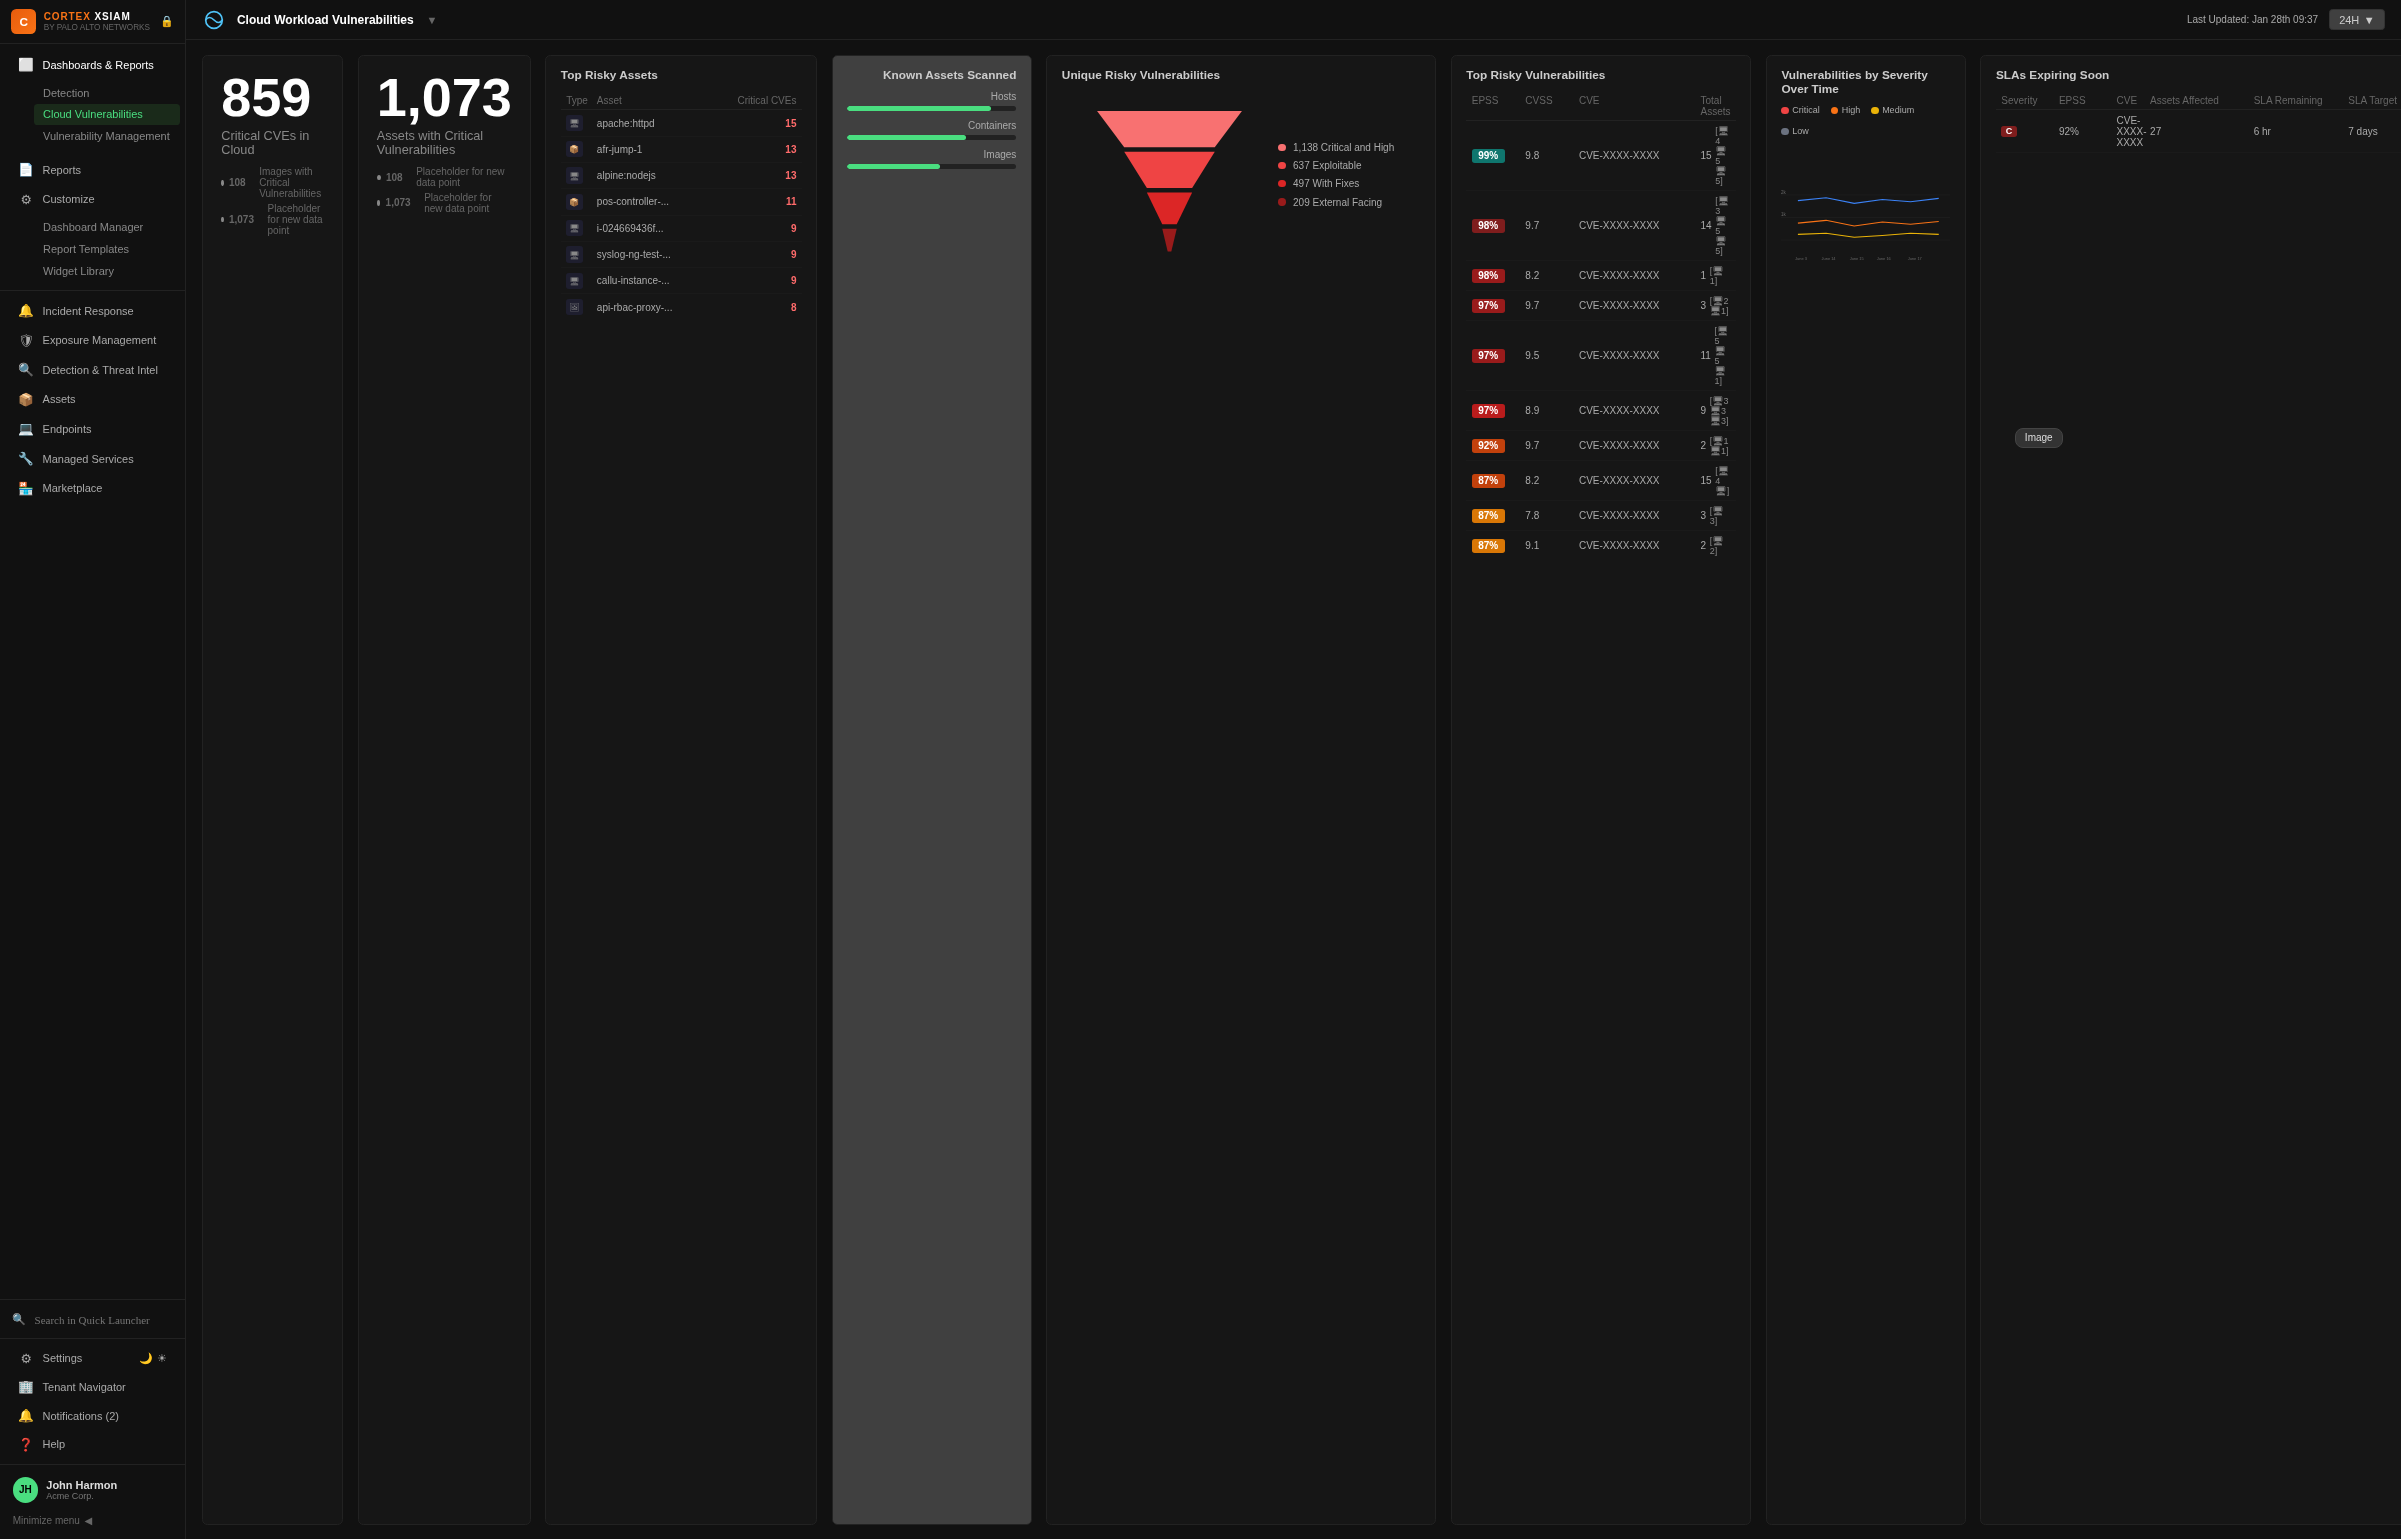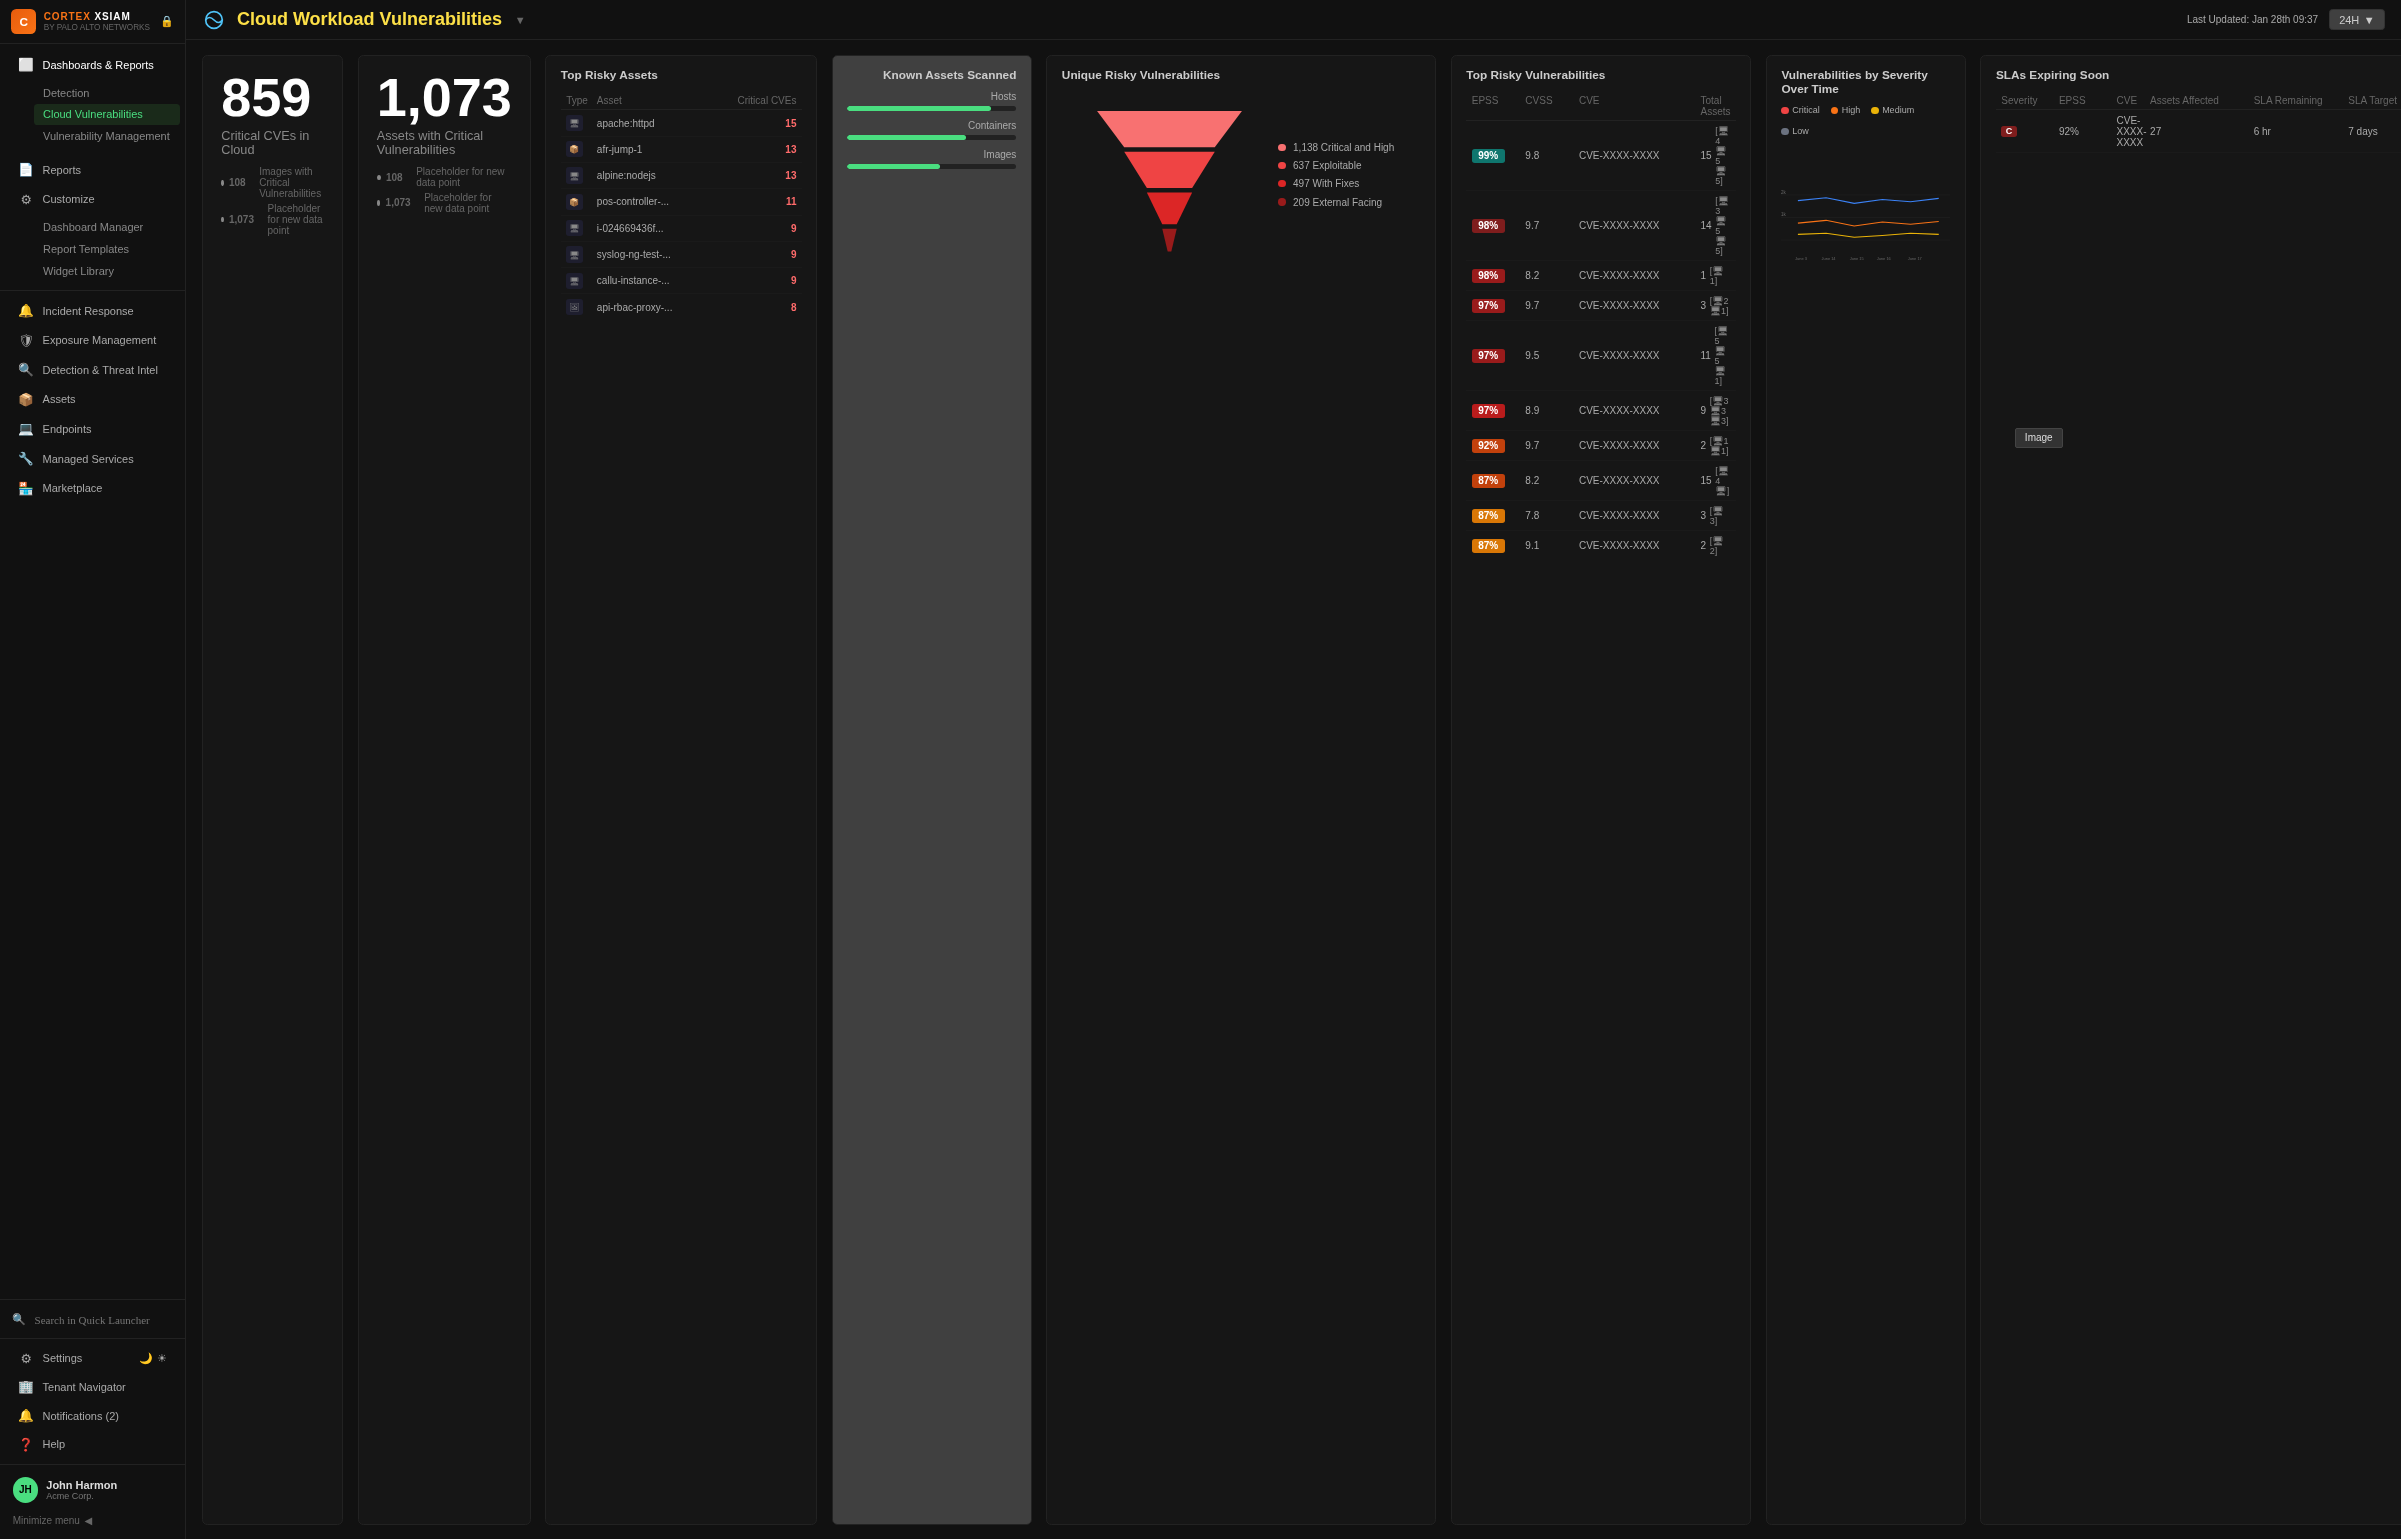--- a/index.html
+++ b/index.html
@@ -37,21 +37,21 @@
 
     .minimize-btn { display: flex; align-items: center; padding: 5.4px 12.7px; color: #666; font-size: 10px; cursor: pointer; gap: 4.5px; }
 
     
     .main { flex: 1; display: flex; flex-direction: column; overflow: hidden; background: #111; }
 
     
     .header { display: flex; align-items: center; padding: 7.3px 16.3px; background: #111; border-bottom: 0.9px solid #222; gap: 11px; min-height: 40px; }
     .header-icon { width: 23.6px; height: 23.6px; background: transparent; display: flex; align-items: center; justify-content: center; }
     .header-icon svg { width: 20px; height: 20px; }
-    .header-title { font-size: 18px; color: #fde047; font-weight: 600; }
+    .header-title { font-size: 12px; color: #ffffff; font-weight: 600; }
     .header-chevron { color: #666; font-size: 11px; margin-left: 1.8px; }
     .header-spacer { flex: 1; }
     .header-meta { font-size: 10px; color: #666; }
     .header-meta span { color: #aaa; }
     .time-badge { background: #404040; border: 0.9px solid #333; border-radius: 3.6px; padding: 3.6px 9px; font-size: 11px; color: #ccc; display: flex; align-items: center; gap: 4.5px; cursor: pointer; }
 
     
     .content { flex: 1; overflow-y: auto; padding: 14.5px 16.3px; display: flex; flex-direction: row; gap: 14.5px; }
 
     
@@ -92,21 +92,21 @@
     .legend-item { display: flex; align-items: center; gap: 7.3px; font-size: 10px; color: #aaa; }
     .legend-dot { width: 7.3px; height: 7.3px; border-radius: 50%; }
 
     
     .top-vulns { background: #161616; border: 0.9px solid #222; border-radius: 5.4px; padding: 12.7px 14.5px; flex: 1; position: relative; }
     .vuln-table-header { display: grid; grid-template-columns: 50px 50px 118px 1fr; gap: 3.6px; padding: 3.6px 5.4px; font-size: 10px; color: #666; border-bottom: 0.9px solid #222; }
     .vuln-table-row { display: grid; grid-template-columns: 50px 50px 118px 1fr; gap: 3.6px; padding: 4.5px 5.4px; font-size: 10px; color: #aaa; border-bottom: 0.9px solid #1a1a1a; align-items: center; }
     .vuln-table-row:last-child { border-bottom: none; }
     .epss-badge { display: inline-block; padding: 1.8px 6.4px; border-radius: 2.7px; font-size: 10px; font-weight: 700; color: #fff; }
 
-    .tooltip-badge { position: absolute; background: #333; border: 0.9px solid #444; border-radius: 2px; padding: 3.6px 9px; font-size: 10px; color: #ddd; top: 372px; left: 563px; z-index: 10; }
+    .tooltip-badge { position: absolute; background: #333; border: 0.9px solid #444; border-radius: 8px; padding: 3.6px 9px; font-size: 10px; color: #ddd; top: 372px; left: 563px; z-index: 10; }
 
     
     .severity-chart { background: #161616; border: 0.9px solid #222; border-radius: 5.4px; padding: 12.7px 14.5px; flex: 1; min-width: 200px; }
     .chart-legend { display: flex; gap: 11px; margin-bottom: 9px; flex-wrap: wrap; }
     .legend-entry { display: flex; align-items: center; gap: 3.6px; font-size: 9px; color: #aaa; }
     .legend-color { width: 7.3px; height: 7.3px; border-radius: 50%; }
     .chart-area { height: 145px; position: relative; }
 
     
     .bottom-row { display: flex; gap: 14.5px; }

